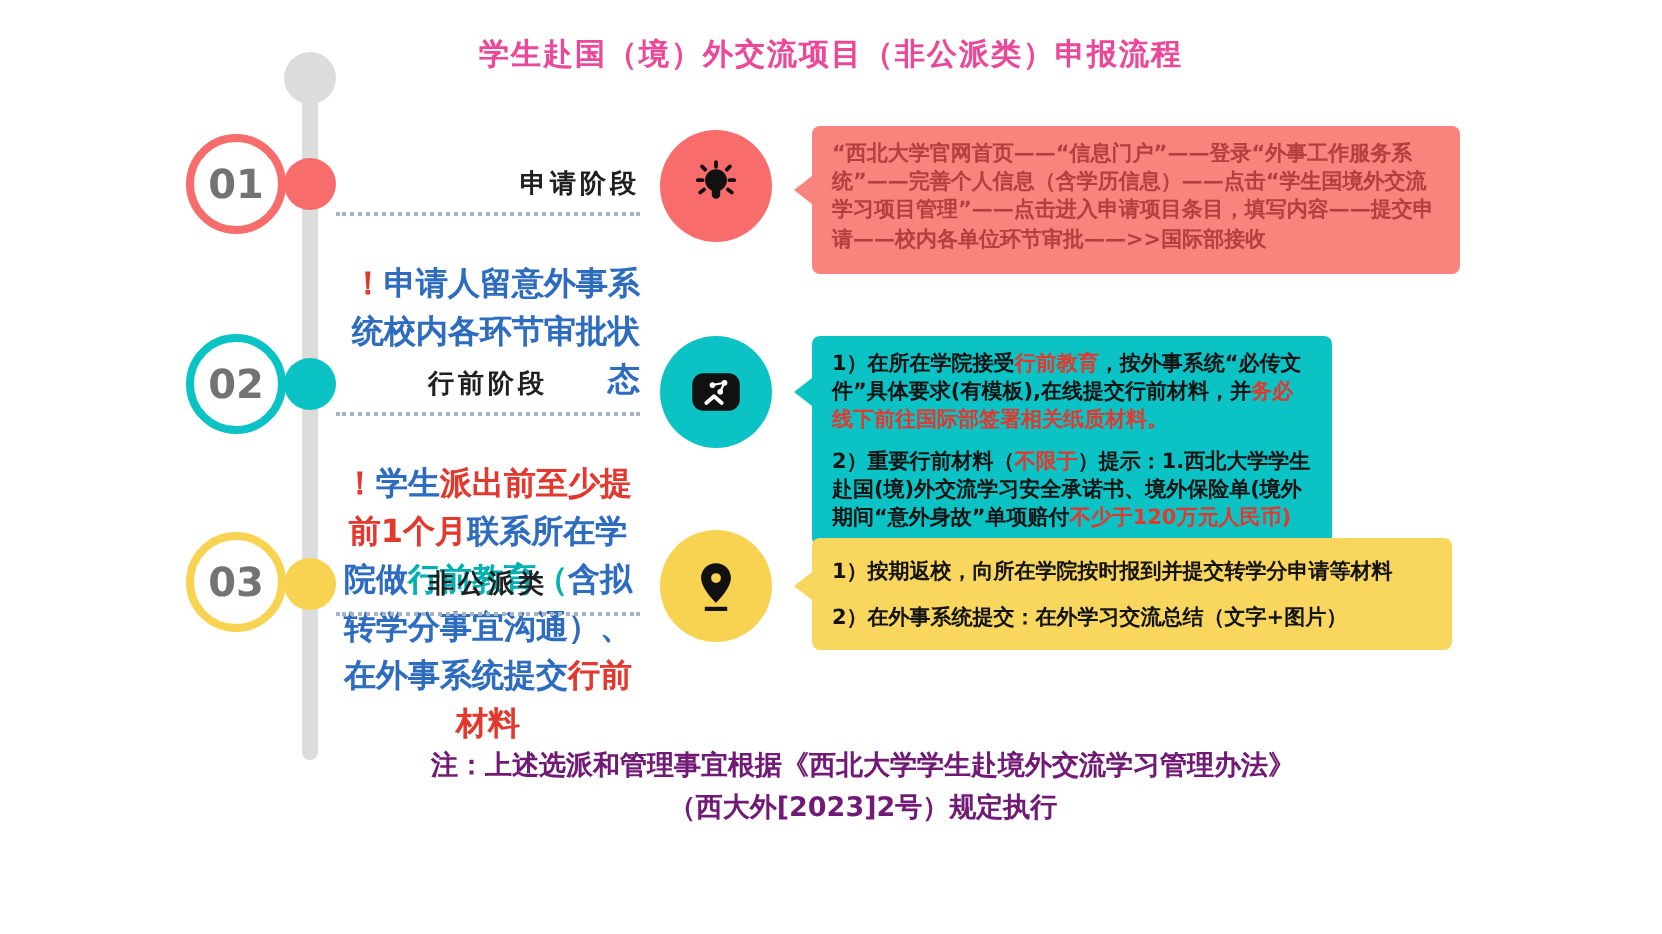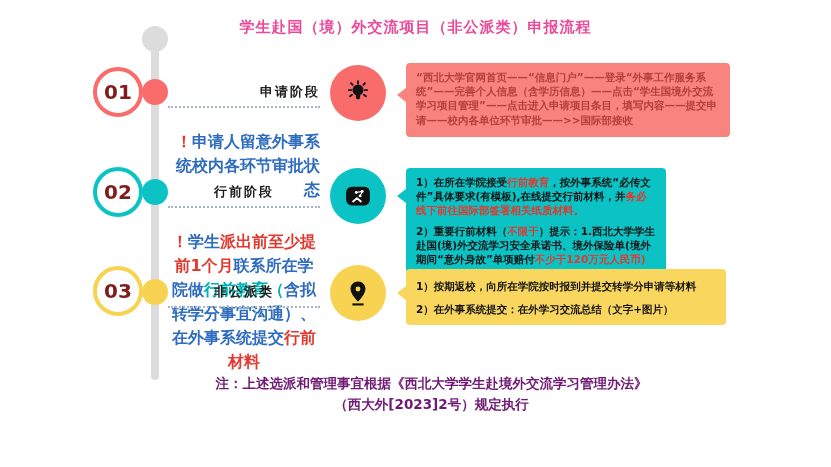--- a/index.html
+++ b/index.html
@@ -15,21 +15,21 @@
   .timeline-line{position:absolute;left:151px;top:38px;width:8px;height:342px;background:#dcdcdc;border-radius:4px;}
   .timeline-cap{position:absolute;left:142px;top:26px;width:26px;height:26px;border-radius:50%;background:#dcdcdc;}
   .dot{position:absolute;left:142px;width:26px;height:26px;border-radius:50%;}
   .dot1{top:79px;background:#f96c6c;}
   .dot2{top:179px;background:#0bc3c5;}
   .dot3{top:279px;background:#f8d351;}
   
   .badge{
     position:absolute;left:93px;width:50px;height:50px;border-radius:50%;background:#fff;
     display:flex;align-items:center;justify-content:center;
-    font-size:20px;font-weight:bold;color:#7f1d1d;box-sizing:border-box;
+    font-size:20px;font-weight:bold;color:#737373;box-sizing:border-box;
   }
   .badge1{top:67px;border:4px solid #f96c6c;}
   .badge2{top:167px;border:4px solid #0bc3c5;}
   .badge3{top:266px;border:4px solid #f8d351;}
   
   .stage-text{position:absolute;left:168px;width:152px;text-align:center;}
   .st1{top:83px;text-align:right;} .st2{top:183px;} .st3{top:283px;}
   .stage-label{
     font-size:13px;font-weight:bold;color:#1f1f1f;padding-bottom:5px;
     border-bottom:2px dotted #a7b4c6;letter-spacing:2px;

